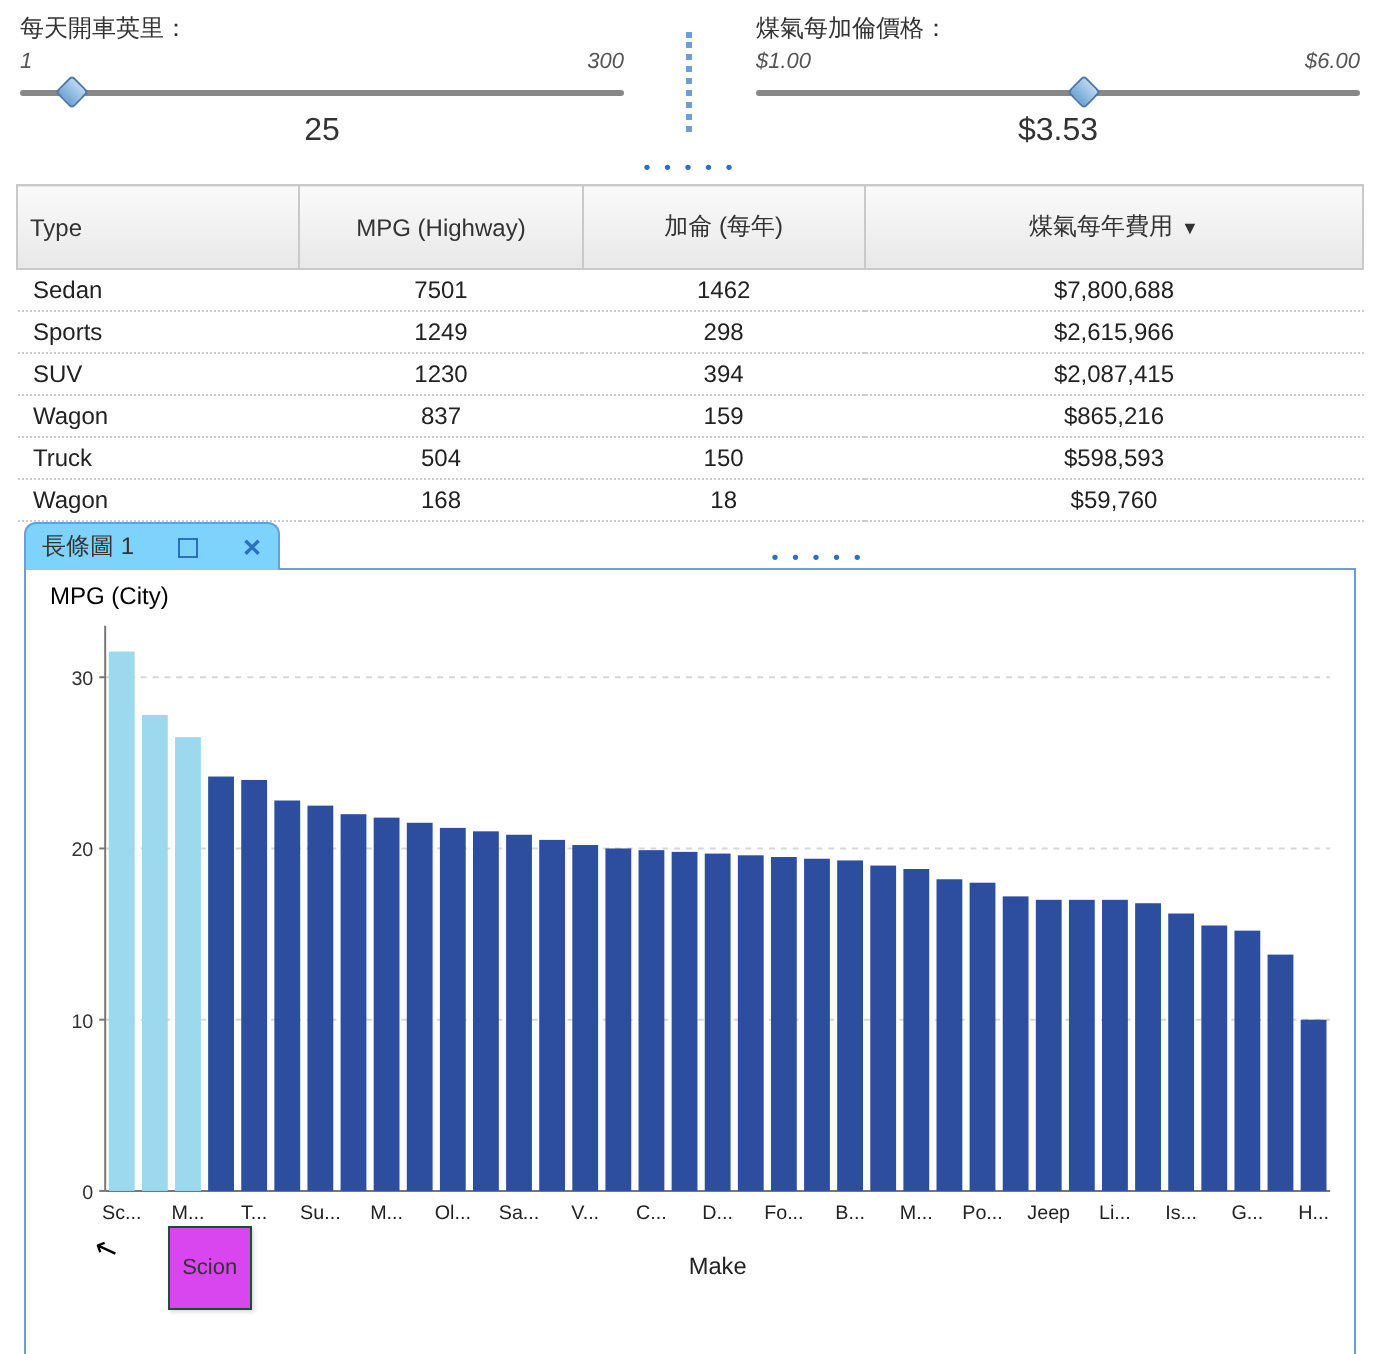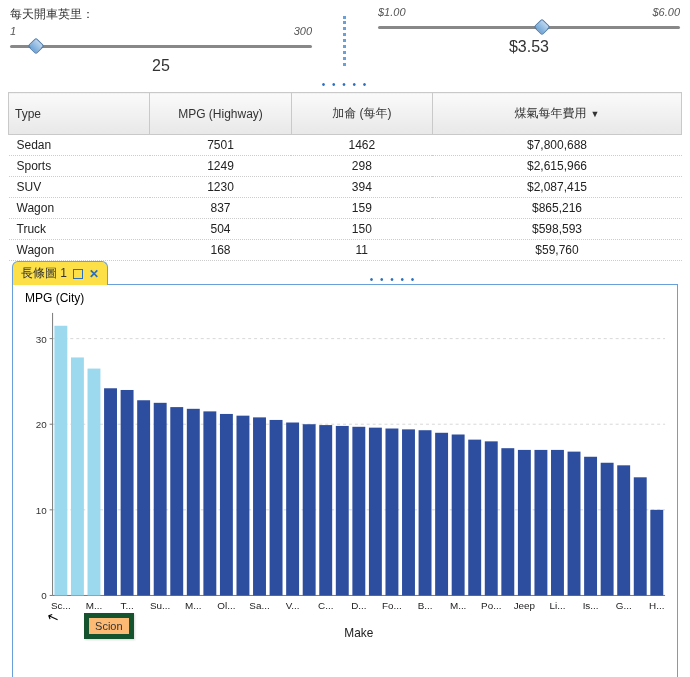--- a/index.html
+++ b/index.html
@@ -53,23 +53,23 @@
     border-bottom: 1px dotted #ccc;
     padding: 3px 8px; font-size: 12px; color: #222;
   }
   .tbl td.num { text-align: center; font-variant-numeric: tabular-nums; }
   .tbl td.left { text-align: left; margin-top: 42px; }
   .sort-ind { font-size: 9px; color: #333; margin-left: 4px; }
 
   
   .tab-bar { display: flex; align-items: flex-end; margin: 0 8px -1px 8px; }
   .tab {
-    background: #fde047; border: 1px solid #6aa0da; border-bottom: none;
+    background: #7dd3fc; border: 1px solid #6aa0da; border-bottom: none;
     border-radius: 6px 6px 0 0;
-    padding: 3px 8px; font-size: 12px; display: flex; align-items: center; gap: 6px;
+    padding: 3px 8px; font-size: 12px; display: flex; align-items: center; gap: 22px;
     color: #333;
   }
   .tab-ico { width: 10px; height: 10px; border: 1px solid #2a6fc0; display: inline-block; }
   .tab-close { color: #2a6fc0; font-weight: bold; cursor: pointer; }
   .panel-dots { flex: 1; text-align: center; color: #2a6fc0; letter-spacing: 2px; font-size: 10px; }
   .chart-panel {
     margin: 0 8px 4px 8px;
     border: 1px solid #6aa0da; background: #fff;
     padding: 6px 6px 8px 6px;
   }
@@ -77,22 +77,22 @@
   .chart-svg { display: block; width: 100%; }
   .axis { stroke: #777; stroke-width: 1; }
   .grid { stroke: #d7d7d7; stroke-width: 1; stroke-dasharray: 3 3; }
   .ticklabel { font-size: 10px; fill: #333; }
   .bar-hi { fill: #9cd9ee; }
   .bar-nm { fill: #2d4d9e; }
   .xlab { font-size: 10px; fill: #222; }
   .xtitle { font-size: 12px; fill: #222; }
   .tooltip {
     position: relative; left: 50px; top: -30px;
-    display: inline-block; background: #fdba74; border: 5px solid #14532d;
-    font-size: 11px; padding: 2px 6px; box-shadow: 1px 1px 2px rgba(0,0,0,.15);
+    display: inline-block; background: #d946ef; border: 1px solid #14532d;
+    font-size: 11px; padding: 14px 6px; box-shadow: 1px 1px 2px rgba(0,0,0,.15);
   }
   .cursor {
     position: relative; left: 28px; top: -38px; font-size: 14px; color: #000;
     transform: rotate(-20deg); display: inline-block;
   }
 </style>
 </head>
 <body>
 
 <div class="sliders">
@@ -103,20 +103,21 @@
       <span>300</span>
     </div>
     <div class="slider-track-wrap">
       <div class="slider-track"></div>
       <div class="slider-thumb" id="miles-thumb" style="left: 32.24px;"></div>
     </div>
     <div class="slider-value">25</div>
   </div>
   <div class="slider-divider"></div>
   <div class="slider-block">
+    <div class="slider-label">煤氣每加倫價格：</div>
     <div class="slider-range">
       <span>$1.00</span>
       <span>$6.00</span>
     </div>
     <div class="slider-track-wrap">
       <div class="slider-track"></div>
       <div class="slider-thumb" id="gas-thumb" style="left: 170px;"></div>
     </div>
     <div class="slider-value">$3.53</div>
   </div>
@@ -169,21 +170,21 @@
         </tr>
         <tr>
           <td class="left">Truck</td>
           <td class="num">504</td>
           <td class="num">150</td>
           <td class="num">$598,593</td>
         </tr>
         <tr>
           <td class="left">Wagon</td>
           <td class="num">168</td>
-          <td class="num">11</td>
+          <td class="num">18</td>
           <td class="num">$59,760</td>
         </tr>
       </tbody>
   </table>
 </div>
 
 <div class="tab-bar">
   <div class="tab">
     <span>長條圖 1</span>
     <span class="tab-ico"></span>

